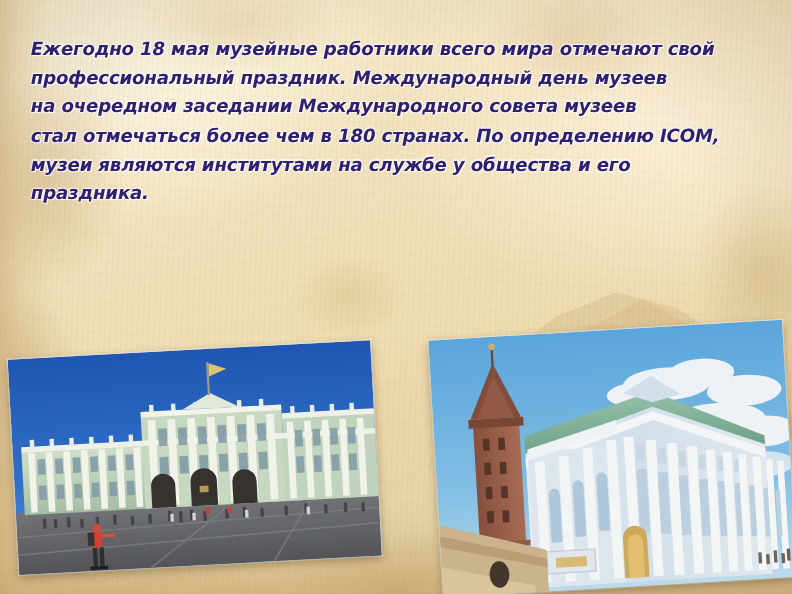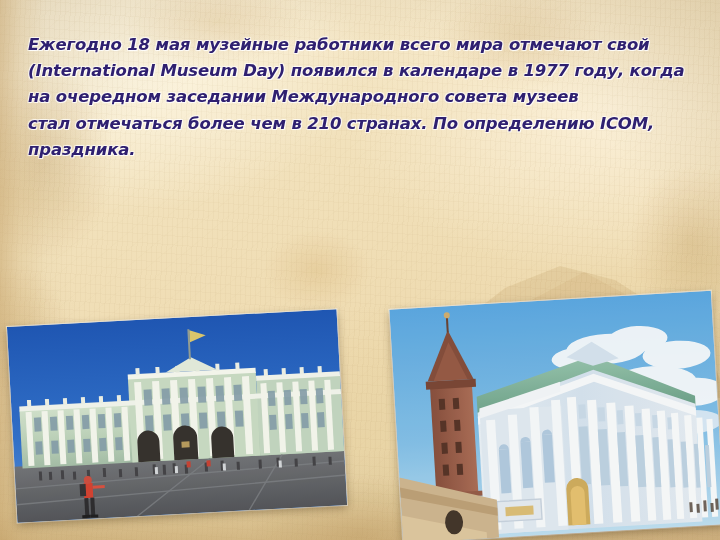--- a/index.html
+++ b/index.html
@@ -140,23 +140,24 @@
       <rect x="262" y="112" width="7" height="32"></rect>
       <rect x="58" y="104" width="52" height="40"></rect>
       <rect x="66" y="116" width="7" height="28"></rect>
       <rect x="82" y="116" width="7" height="28"></rect>
       <rect x="98" y="116" width="7" height="28"></rect>
     </g>
   </svg>
 
   <div class="text-block">
     <div class="para-line">Ежегодно 18 мая музейные работники всего мира отмечают свой</div>
-    <div class="para-line">(International Museum Day) появился в календаре в 1977 году, когда</div>
+    <div class="para-line">профессиональный праздник. Международный день музеев</div>
     <div class="para-line">на очередном заседании Международного совета музеев</div>
-    <div class="para-line">стал отмечаться более чем в 210 странах. По определению ICOM,</div>
+    <div class="para-line">стал отмечаться более чем в 180 странах. По определению ICOM,</div>
+    <div class="para-line">музеи являются институтами на службе у общества и его</div>
     <div class="para-line">праздника.</div>
   </div>
 
   <div class="photo photo-left">
     <svg viewBox="0 0 330 196" preserveAspectRatio="none">
       <defs>
         <linearGradient id="skyL" x1="0" y1="0" x2="0" y2="1">
           <stop offset="0%" stop-color="#1450b4"></stop>
           <stop offset="55%" stop-color="#2569c9"></stop>
           <stop offset="100%" stop-color="#4f8ad8"></stop>

